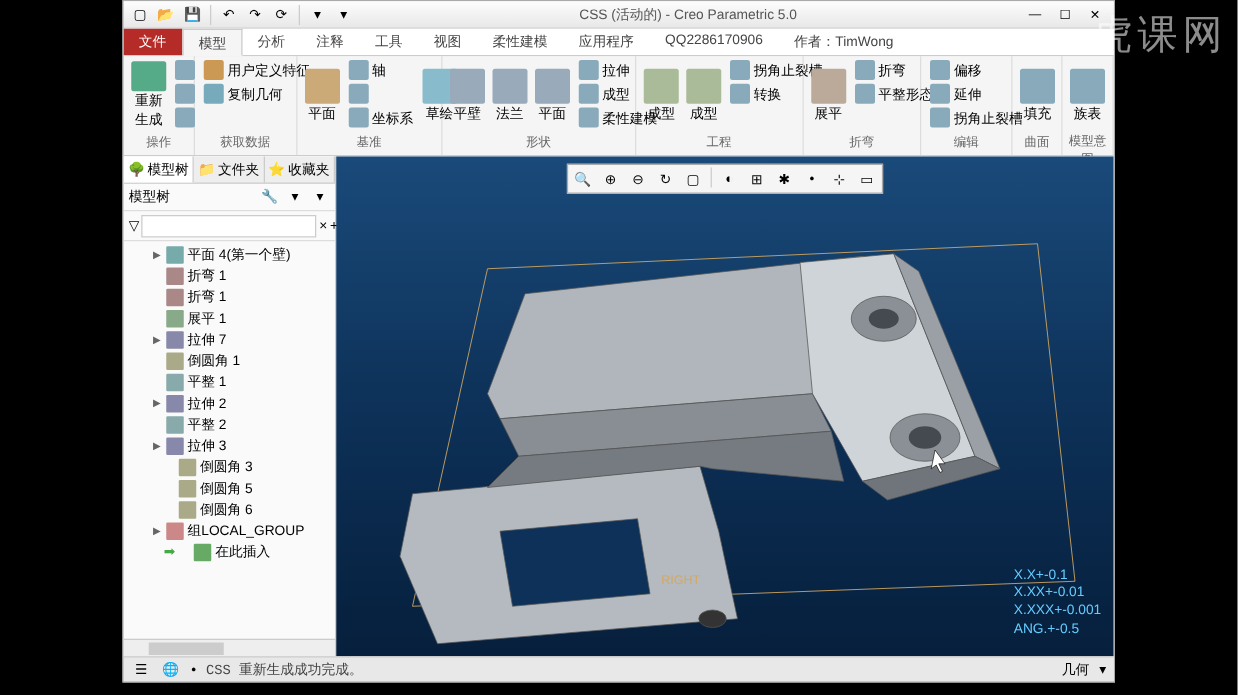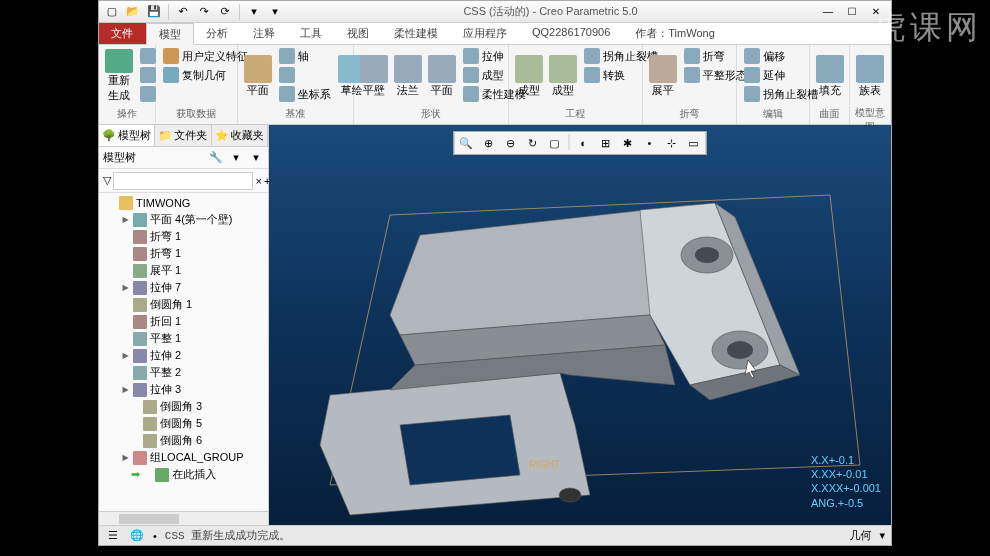--- a/index.html
+++ b/index.html
@@ -290,25 +290,20 @@
         <span class="sb-icon">▾</span>
         <span class="sb-icon">▾</span>
       </div>
       <div class="sb-filter">
         <span class="sb-icon">▽</span>
         <input type="text" style="">
         <span class="sb-icon">×</span>
         <span class="sb-icon">+</span>
       </div>
       <div class="sb-tree" id="tree">
-          <div class="tree-item indent0">
-            <span class="expander"></span>
-            <span class="ticon" style="background: rgb(232, 192, 96);"></span>
-            <span>TIMWONG</span>
-          </div>
           <div class="tree-item indent1">
             <span class="expander">▶</span>
             <span class="ticon" style="background: rgb(119, 170, 170);"></span>
             <span>平面 4(第一个壁)</span>
           </div>
           <div class="tree-item indent1">
             <span class="expander"></span>
             <span class="ticon" style="background: rgb(170, 136, 136);"></span>
             <span>折弯 1</span>
           </div>
@@ -324,25 +319,20 @@
           </div>
           <div class="tree-item indent1">
             <span class="expander">▶</span>
             <span class="ticon" style="background: rgb(136, 136, 170);"></span>
             <span>拉伸 7</span>
           </div>
           <div class="tree-item indent1">
             <span class="expander"></span>
             <span class="ticon" style="background: rgb(170, 170, 136);"></span>
             <span>倒圆角 1</span>
-          </div>
-          <div class="tree-item indent1">
-            <span class="expander"></span>
-            <span class="ticon" style="background: rgb(170, 136, 136);"></span>
-            <span>折回 1</span>
           </div>
           <div class="tree-item indent1">
             <span class="expander"></span>
             <span class="ticon" style="background: rgb(136, 170, 170);"></span>
             <span>平整 1</span>
           </div>
           <div class="tree-item indent1">
             <span class="expander">▶</span>
             <span class="ticon" style="background: rgb(136, 136, 170);"></span>
             <span>拉伸 2</span>

